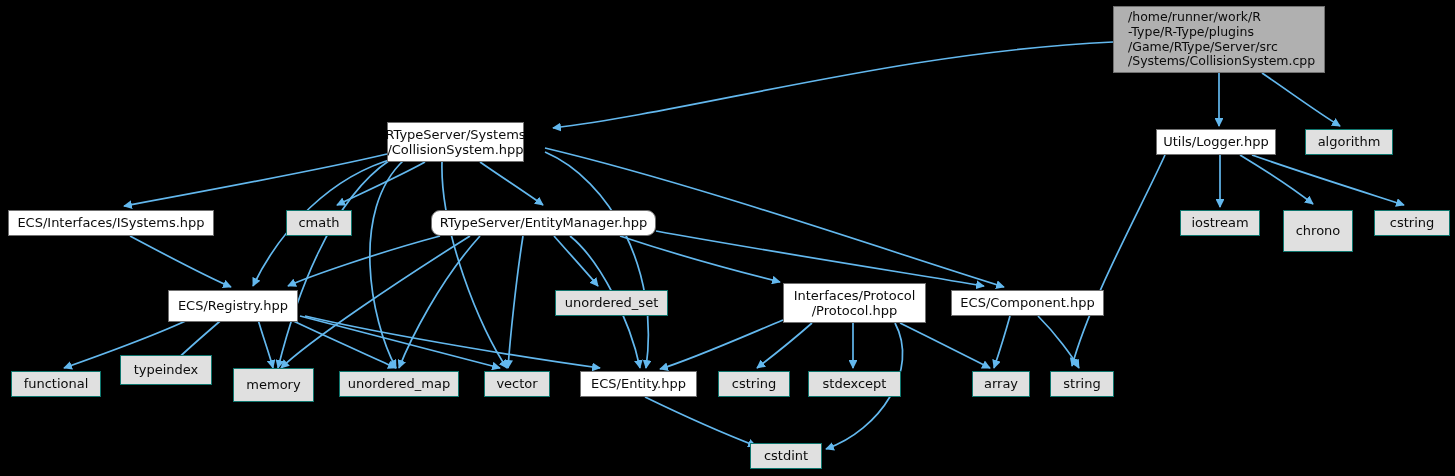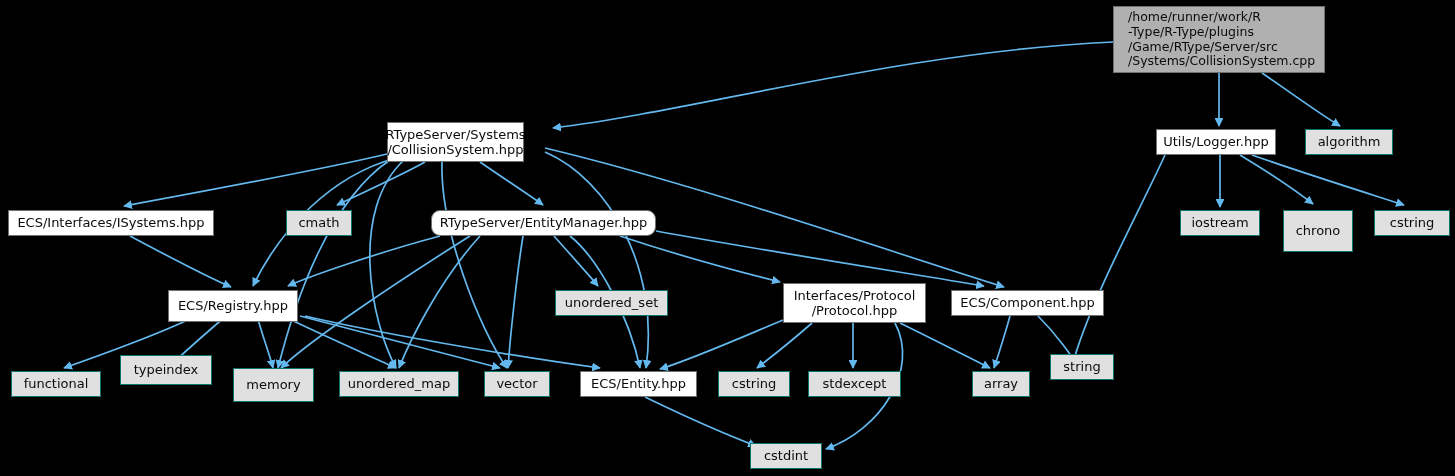--- a/index.html
+++ b/index.html
@@ -88,16 +88,16 @@
       <div class="node usr" style="left: 951px; top: 290px; width: 153px; height: 26px;">ECS/Component.hpp</div>
       <div class="node sys" style="left: 11px; top: 371px; width: 90px; height: 26px;">functional</div>
       <div class="node sys" style="left: 120px; top: 355px; width: 92px; height: 30px;">typeindex</div>
       <div class="node sys" style="left: 233px; top: 368px; width: 81px; height: 34px;">memory</div>
       <div class="node sys" style="left: 339px; top: 371px; width: 120px; height: 26px;">unordered_map</div>
       <div class="node sys" style="left: 484px; top: 371px; width: 66px; height: 26px;">vector</div>
       <div class="node usr" style="left: 580px; top: 371px; width: 117px; height: 26px;">ECS/Entity.hpp</div>
       <div class="node sys" style="left: 718px; top: 371px; width: 72px; height: 26px;">cstring</div>
       <div class="node sys" style="left: 808px; top: 371px; width: 93px; height: 26px;">stdexcept</div>
       <div class="node sys" style="left: 972px; top: 371px; width: 58px; height: 26px;">array</div>
-      <div class="node sys" style="left: 1050px; top: 354px; width: 64px; height: 26px;">string</div>
+      <div class="node sys" style="left: 1050px; top: 371px; width: 64px; height: 26px;">string</div>
       <div class="node sys" style="left: 750px; top: 443px; width: 72px; height: 26px;">cstdint</div>
     </div>
 </div>
 
 </body></html>

